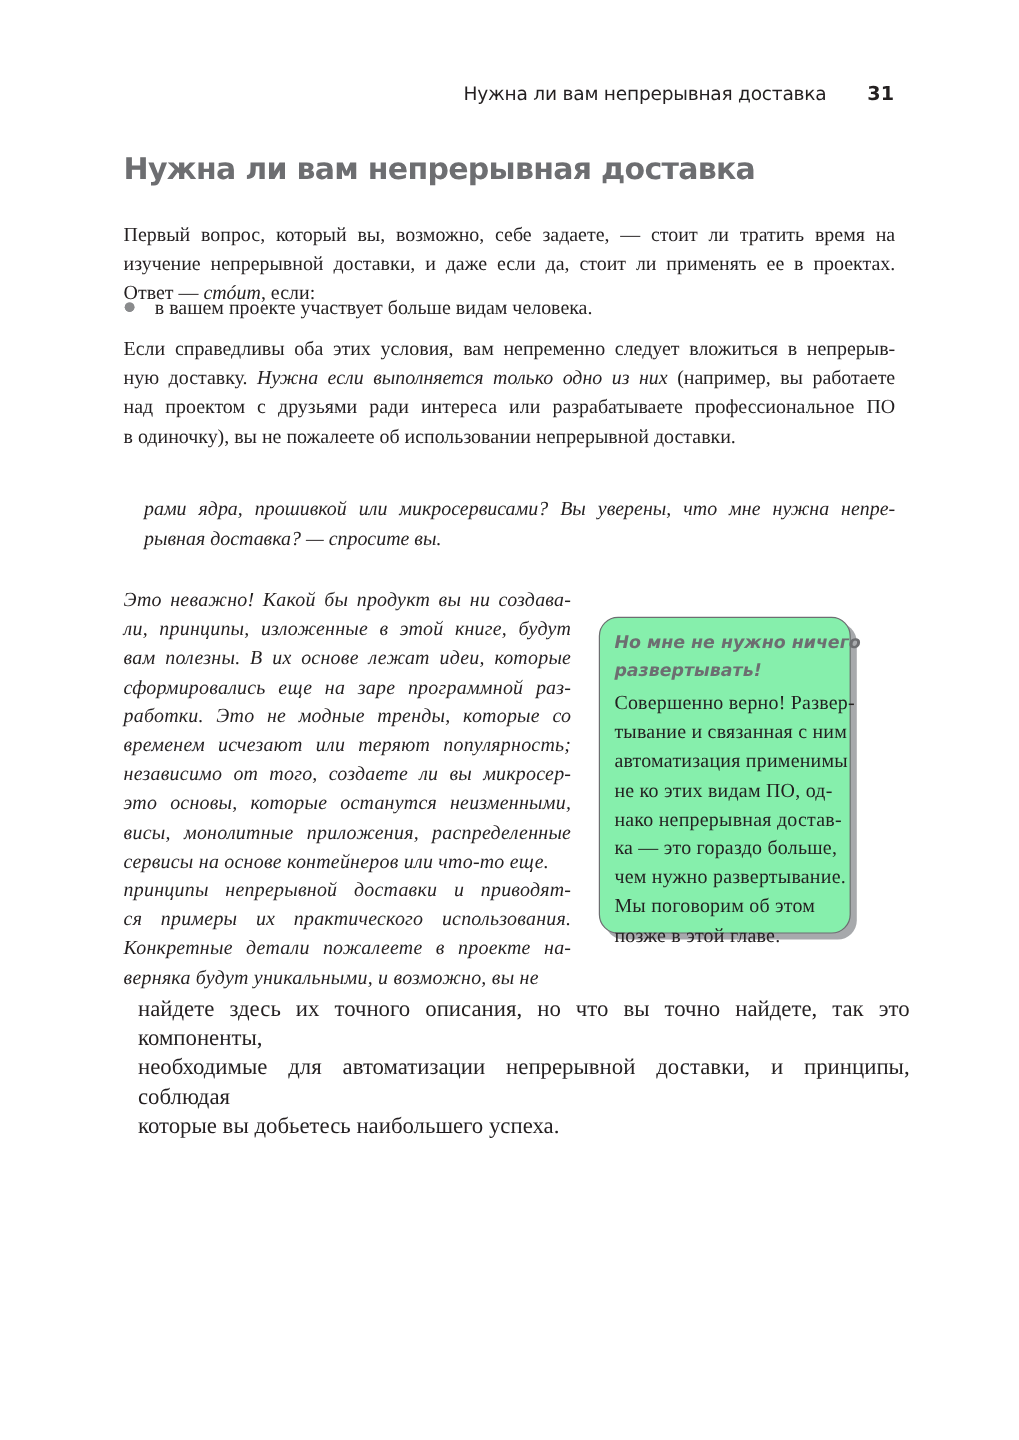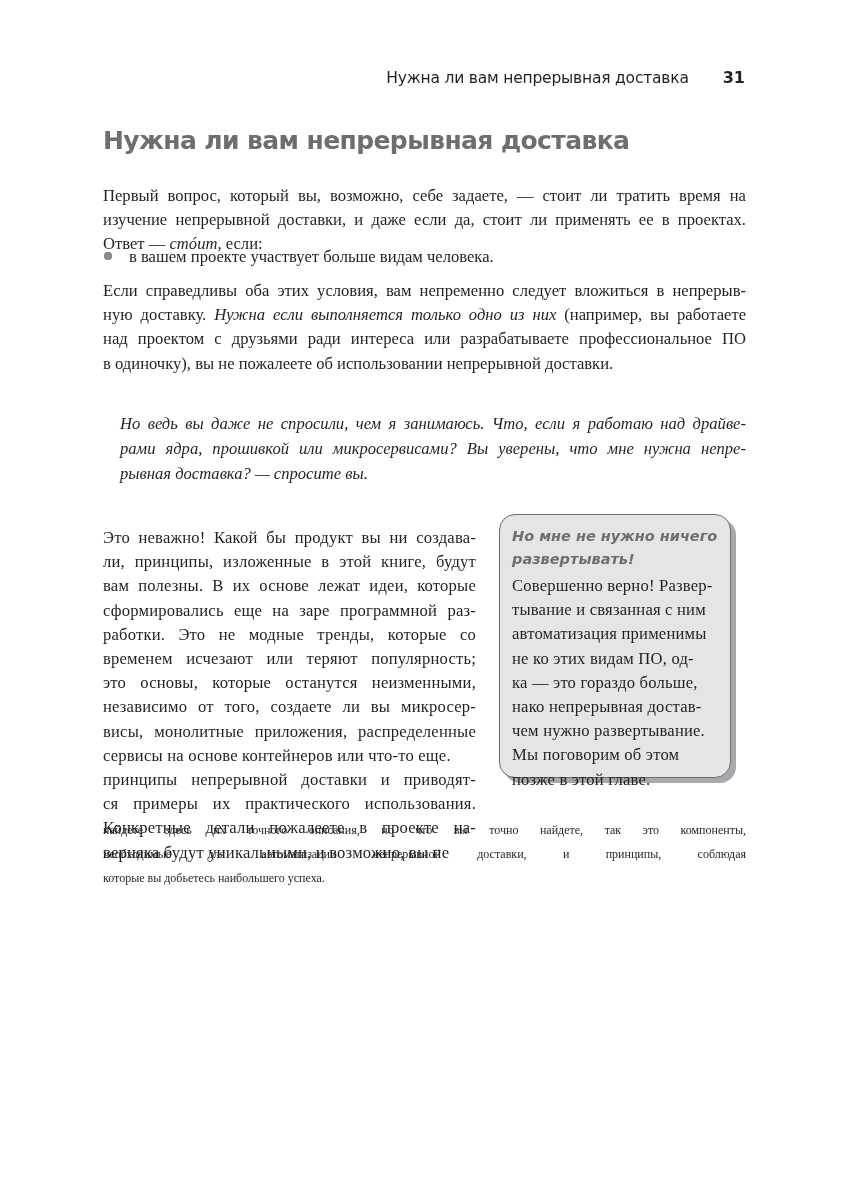--- a/index.html
+++ b/index.html
@@ -17,25 +17,25 @@
     font-size: 25px; color: #6d6e71; letter-spacing: -0.6px;
   }
   .serif { font-family: "Liberation Serif", "DejaVu Serif", serif; }
   .p { position: absolute; left: 103px; width: 643px; font-size: 16.6px; line-height: 24.2px; text-align: justify; margin: 0; }
   .p1 { top: 172px; margin-top: 12px; }
   .bullets { position: absolute; left: 103px; top: 244px; width: 643px; margin: 0; padding: 0; list-style: none; font-size: 16.6px; line-height: 25px; }
   .bullets li { position: relative; padding-left: 26px; }
   .bullets li .dot { position: absolute; left: 1px; top: 8px; width: 8px; height: 8px; border-radius: 50%; background: #8a8b8d; }
   .p2 { top: 279px; }
   .quote { position: absolute; left: 120px; width: 626px; top: 411px; font-size: 16.6px; line-height: 25px; font-style: italic; margin: 0; text-align: justify; }
-  .col-text { position: absolute; left: 103px; top: 526px; width: 373px; font-size: 16.6px; line-height: 24.2px; text-align: justify; margin: 0; letter-spacing: 0.2px; }
-  .full-text { position: absolute; left: 103px; top: 818px; width: 643px; font-size: 12px; line-height: 24.2px; margin: 0; text-align: justify; }
+  .col-text { position: absolute; left: 103px; top: 488px; width: 373px; font-size: 16.6px; line-height: 24.2px; text-align: justify; margin: 0; letter-spacing: 0.2px; font-style: italic; }
+  .full-text { position: absolute; left: 103px; top: 818px; width: 643px; font-size: 19px; line-height: 24.2px; margin: 12px; text-align: justify; }
   .sidebar {
-    position: absolute; left: 499px; top: 514px; width: 232px; height: 264px;
-    border: 1.5px solid #6d6e71; border-radius: 16px; background: #e5e5e5;
+    position: absolute; left: 499px; top: 514px; width: 210px; height: 264px;
+    border: 1.5px solid #6d6e71; border-radius: 16px; background: #86efac;
     box-shadow: 5px 5px 0 #a7a9ac;
     padding: 10px 0 0 12px; box-sizing: border-box;
   }
   .sidebar .sb-title { font-family: "DejaVu Sans", sans-serif; font-style: italic; font-weight: bold; font-size: 14.5px; line-height: 23px; color: #6d6e71; margin: 0 0 3px 0; }
   .sidebar .sb-body { font-size: 16.6px; line-height: 24.2px; margin: 0; width: 222px; letter-spacing: 0.2px; }
   .line { display: block; white-space: nowrap; }
   .jl { display: block; text-align: justify; text-align-last: justify; white-space: normal; }
 </style>
 </head>
 <body>
@@ -59,34 +59,33 @@
 </ul>
 
 <div class="p p2 serif">
   <span class="jl">Если справедливы оба этих условия, вам непременно следует вложиться в непрерыв-</span>
   <span class="jl"><span>ную доставку. </span><em>Нужна если выполняется только одно из них</em><span> (например, вы работаете</span></span>
   <span class="jl">над проектом с друзьями ради интереса или разрабатываете профессиональное ПО</span>
   <span class="line">в одиночку), вы не пожалеете об использовании непрерывной доставки.</span>
 </div>
 
 <div class="quote serif">
-  <span class="jl">Но ведь вы даже не спросили, чем я занимаюсь. Что, если я работаю над драйве-</span>
   <span class="jl">рами ядра, прошивкой или микросервисами? Вы уверены, что мне нужна непре-</span>
   <span class="line">рывная доставка?  — спросите вы.</span>
 </div>
 
 <div class="col-text serif">
   <span class="jl">Это неважно! Какой бы продукт вы ни создава-</span>
   <span class="jl">ли, принципы, изложенные в этой книге, будут</span>
   <span class="jl">вам полезны. В их основе лежат идеи, которые</span>
   <span class="jl">сформировались еще на заре программной раз-</span>
   <span class="jl">работки. Это не модные тренды, которые со</span>
   <span class="jl">временем исчезают или теряют популярность;</span>
+  <span class="jl">независимо от того, создаете ли вы микросер-</span>
   <span class="jl">это основы, которые останутся неизменными,</span>
-  <span class="jl">независимо от того, создаете ли вы микросер-</span>
   <span class="jl">висы, монолитные приложения, распределенные</span>
   <span class="line">сервисы на основе контейнеров или что-то еще.</span>
   <span class="jl">принципы непрерывной доставки и приводят-</span>
   <span class="jl">ся примеры их практического использования.</span>
   <span class="jl">Конкретные детали пожалеете в проекте на-</span>
   <span class="line">верняка будут уникальными, и возможно, вы не</span>
 </div>
 
 <div class="full-text serif">
   <span class="jl">найдете здесь их точного описания, но что вы точно найдете, так это компоненты,</span>
@@ -97,19 +96,19 @@
 <aside class="sidebar">
   <div class="sb-title">
     <span class="line">Но мне не нужно ничего</span>
     <span class="line">развертывать!</span>
   </div>
   <div class="sb-body serif">
     <span class="line">Совершенно верно! Развер-</span>
     <span class="line">тывание и связанная с ним</span>
     <span class="line">автоматизация применимы</span>
     <span class="line">не ко этих видам ПО, од-</span>
+    <span class="line">нако непрерывная достав-</span>
     <span class="line">ка — это гораздо больше,</span>
-    <span class="line">нако непрерывная достав-</span>
     <span class="line">чем нужно развертывание.</span>
     <span class="line">Мы поговорим об этом</span>
     <span class="line">позже в этой главе.</span>
   </div>
 </aside>
 
 </body></html>

